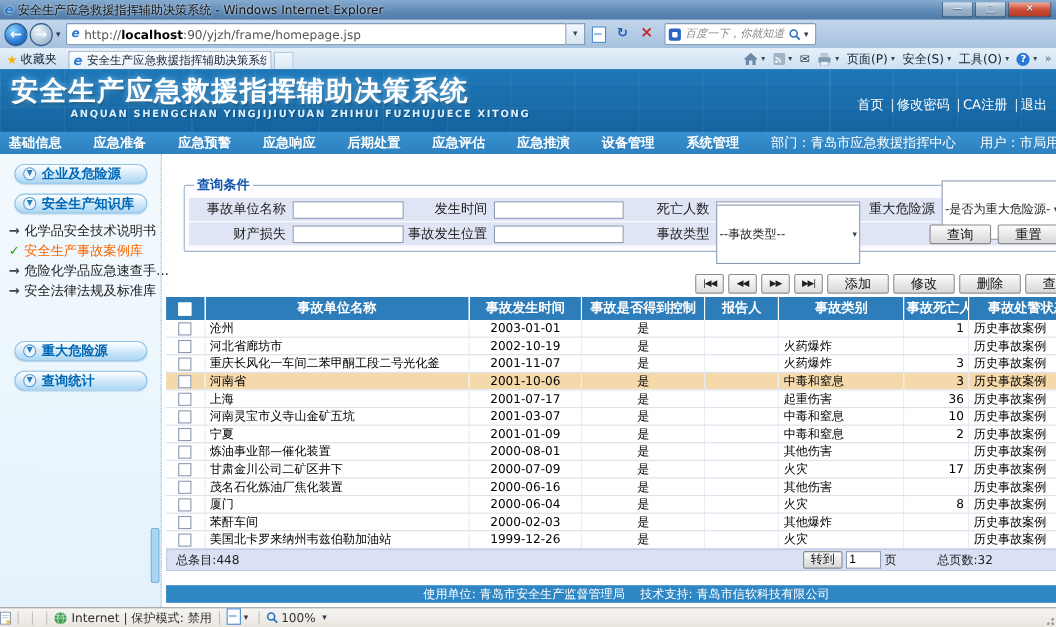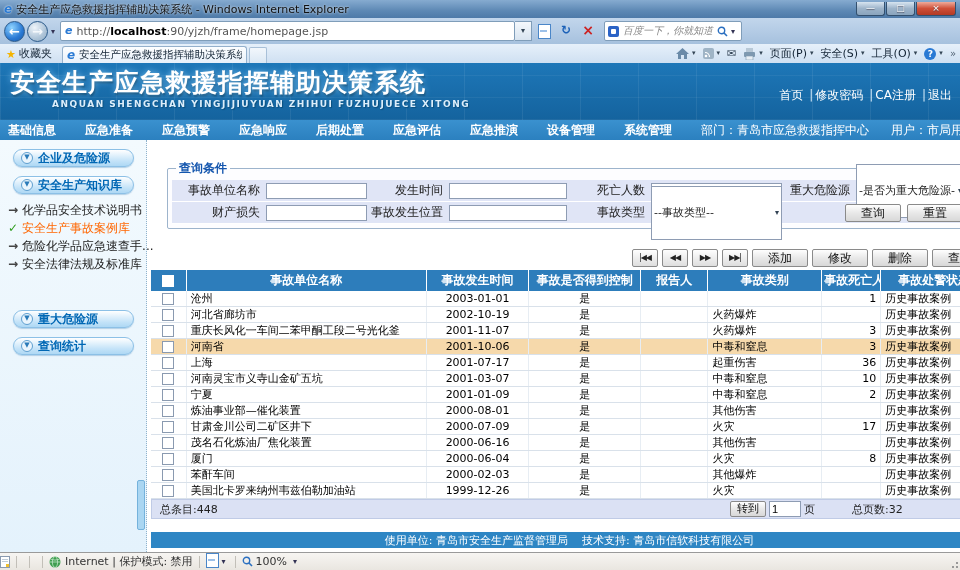--- a/index.html
+++ b/index.html
@@ -63,21 +63,21 @@
   .chev{color:#567;font-size:10px;}
 
   
   .page{position:absolute;left:0;top:63px;width:960px;height:489px;background:#fff;}
   .page-header{position:relative;width:960px;height:57px;background:#1769a8;overflow:hidden;
     background-image:repeating-linear-gradient(90deg,rgba(255,255,255,.07) 0 1px,transparent 1px 58px),
       repeating-linear-gradient(0deg,rgba(255,255,255,.05) 0 1px,transparent 1px 22px),
       linear-gradient(180deg,#1e77b8,#14639e);}
   .sys-title{position:absolute;left:10px;top:3px;font-size:25px;font-weight:bold;color:#fff;letter-spacing:1px;
     text-shadow:0 0 6px #7cc4f4,1px 2px 2px #073f66;}
-  .sys-pinyin{position:absolute;left:52px;top:36px;font-size:9px;font-weight:bold;color:#dceefb;letter-spacing:1.5px;
+  .sys-pinyin{position:absolute;left:64px;top:36px;font-size:9px;font-weight:bold;color:#dceefb;letter-spacing:1.5px;
     text-shadow:1px 1px 1px #0a4f7e;}
   .hdr-links{position:absolute;right:8px;top:24px;font-size:12px;color:#fff;}
   .hdr-links .lk{cursor:pointer;}
   .hdr-links .sep{margin:0 2px 0 6px;color:#cfe6f6;}
   .top-nav{position:absolute;left:0;top:57px;width:960px;height:20px;background:linear-gradient(180deg,#3a91cf,#2b80bf);
     display:flex;align-items:center;box-sizing:border-box;padding:0 8px;}
   .top-nav .mi{color:#fff;font-weight:bold;font-size:12px;margin-right:29px;white-space:nowrap;}
   .nav-right{margin-left:auto;display:flex;gap:22px;color:#fff;font-size:12px;white-space:nowrap;}
 
   

